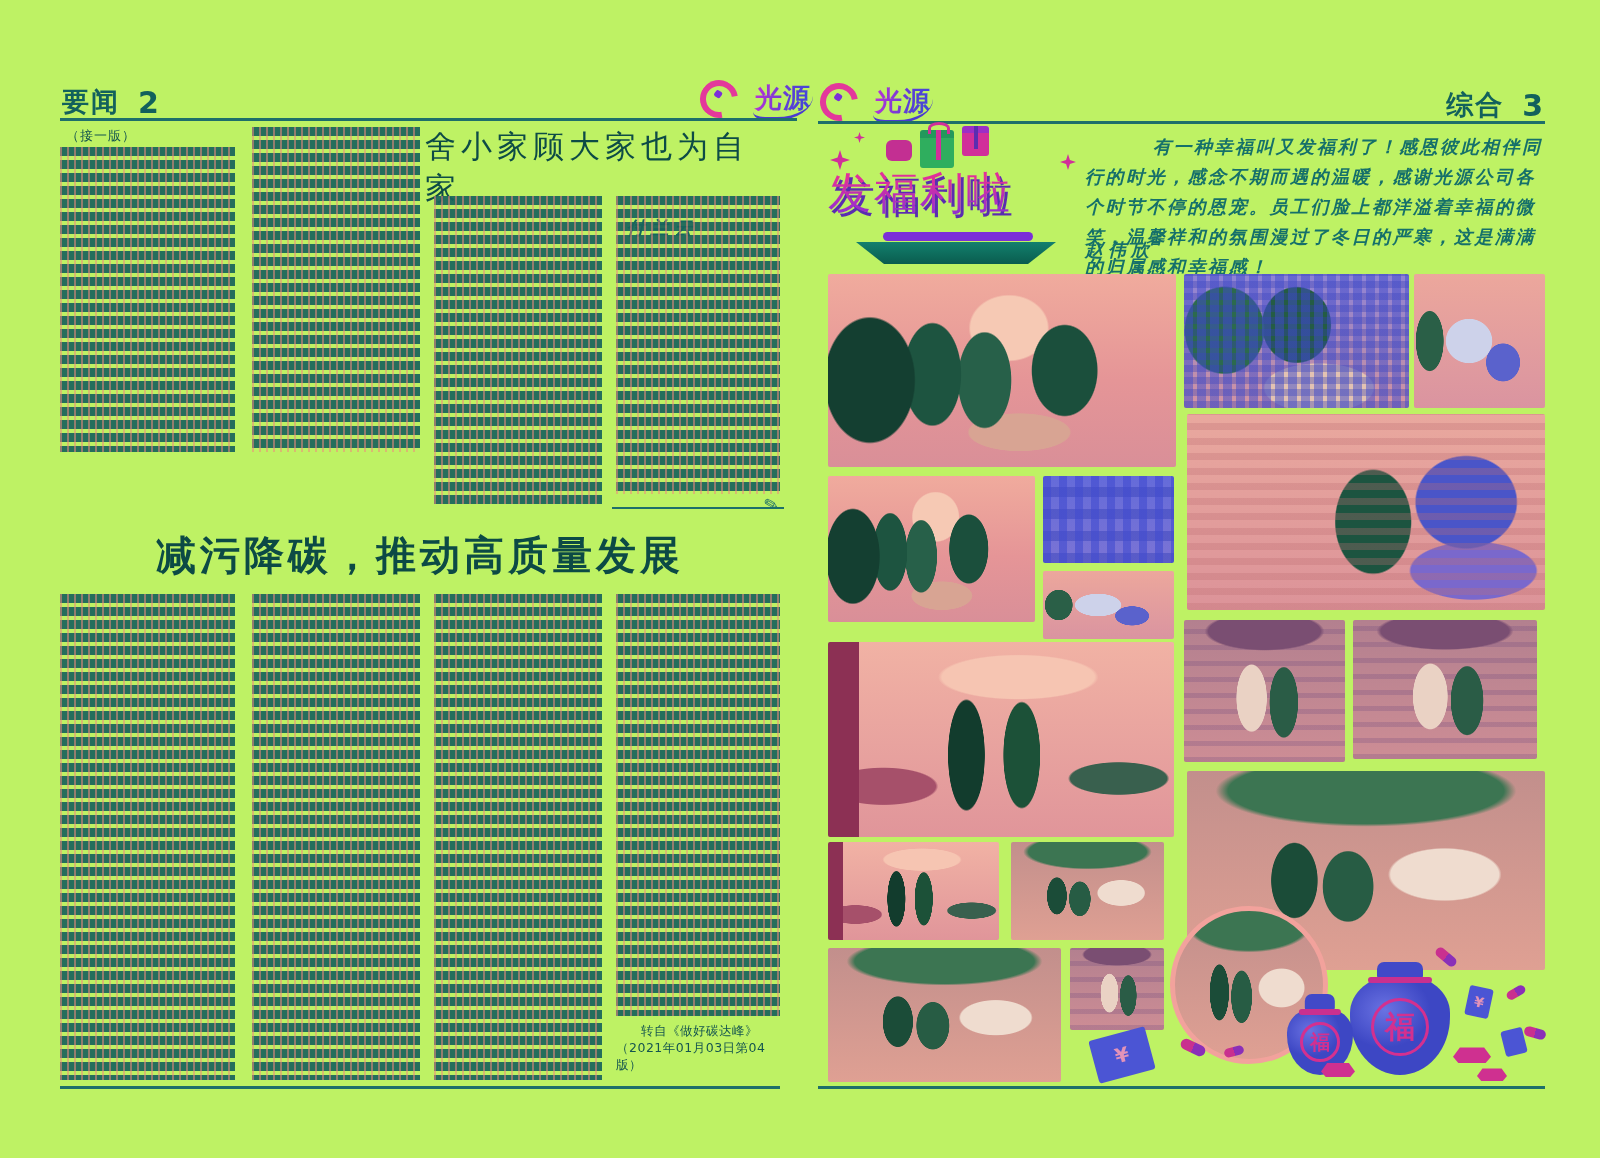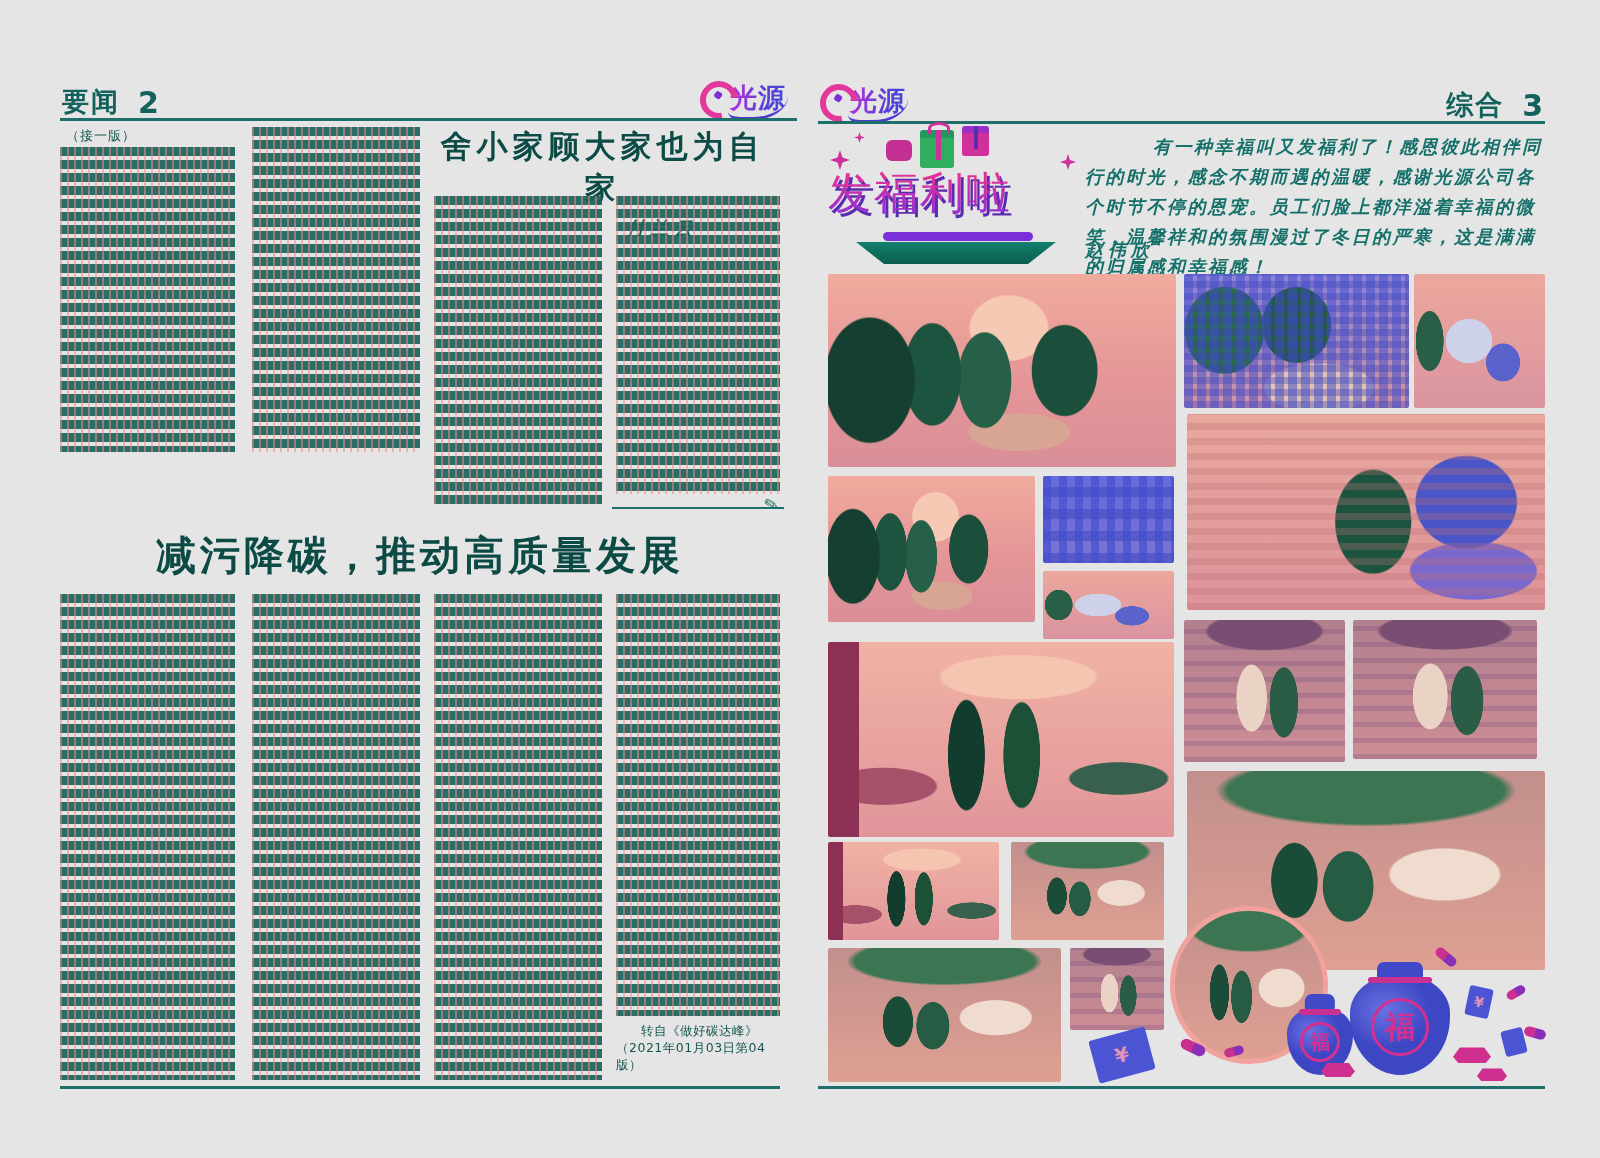--- a/index.html
+++ b/index.html
@@ -1,44 +1,44 @@
 <!DOCTYPE html>
 <html><head>
 <meta charset="utf-8">
 <style>
   html,body{margin:0;padding:0;background:#b9b9b9;}
-  .canvas{position:relative;width:1600px;height:1158px;background:#e5e5e5;overflow:hidden;
+  .canvas{position:relative;width:1600px;height:1158px;background:#bef264;overflow:hidden;
           font-family:"DejaVu Sans","Liberation Sans",sans-serif;color:#175f59;}
   .abs{position:absolute;}
 
   
   .rule{position:absolute;height:3px;background:#1e6f6a;}
   .sec-label{font-weight:bold;font-size:27px;color:#12615c;letter-spacing:2px;display:flex;align-items:flex-end;gap:18px;}
   .sec-num{font-size:30px;font-weight:bold;}
 
   
-  .logo{display:flex;align-items:center;height:40px;}
+  .logo{display:flex;align-items:flex-start;height:40px;gap:25px;}
   .logo-c{width:26px;height:26px;border:6px solid #e3389b;border-radius:50%;border-right-color:transparent;
           transform:rotate(35deg);position:relative;margin-right:-10px;}
   .logo-c::after{content:"";position:absolute;left:6px;top:6px;width:7px;height:7px;background:#7b2fd8;border-radius:2px;}
   .logo-text{font-size:27px;font-weight:900;letter-spacing:1px;
      background:linear-gradient(100deg,#b433d6 10%,#5b3fd6 60%,#3a4ad8);
      -webkit-background-clip:text;background-clip:text;color:transparent;
      border-bottom:3px solid #4a3ad0;border-radius:0 0 60% 20%;padding:0 2px 1px 2px;}
 
   
   .faux{position:absolute;opacity:.92;
     background-image:
       repeating-linear-gradient(90deg, rgba(244,130,126,.55) 0 1.6px, rgba(244,130,126,0) 1.6px 7px),
       repeating-linear-gradient(180deg, #19635c 0 9px, transparent 9px 13px);}
 
   .smalltext{font-size:13px;color:#14554f;letter-spacing:1px;}
 
   
-  .a1-title{font-size:31px;font-weight:700;color:#0d4b46;letter-spacing:5px;text-align:center;width:100%;}
+  .a1-title{font-size:31px;font-weight:400;color:#0d4b46;letter-spacing:5px;width:100%;}
   .a1-author{font-family:"DejaVu Serif","Liberation Serif",serif;font-style:italic;font-weight:bold;
              font-size:18px;color:#15655f;text-align:center;letter-spacing:6px;}
 
   
   .kicker-box{position:absolute;border:2px solid #1e6f6a;border-right:none;
               border-radius:18px 3px 3px 18px;padding:8px 10px 6px 20px;}
   .kicker-l1{font-family:"DejaVu Serif","Liberation Serif",serif;font-weight:bold;font-size:21px;color:#0f554f;letter-spacing:1px;}
   .kicker-l2{font-family:"DejaVu Serif","Liberation Serif",serif;font-weight:bold;font-size:19px;color:#0f554f;text-align:right;margin-top:4px;letter-spacing:1px;}
   .endline{position:absolute;height:2px;background:#1e6f6a;}
   .pen{position:absolute;font-size:17px;color:#1e6f6a;transform:rotate(-15deg);}

